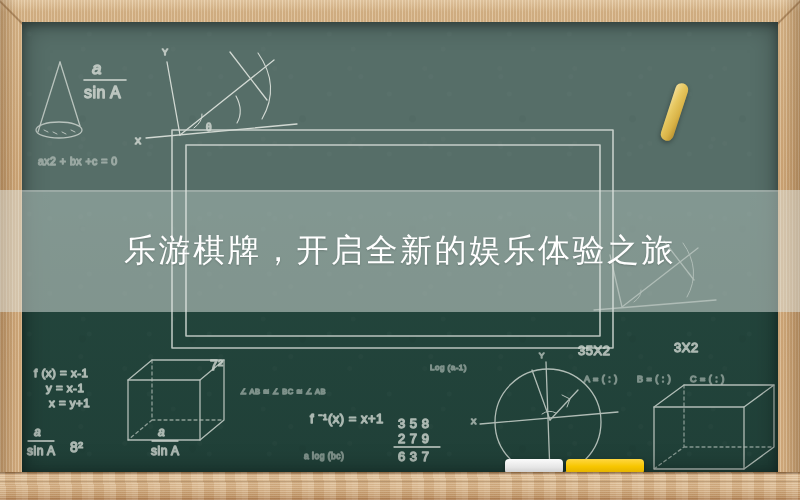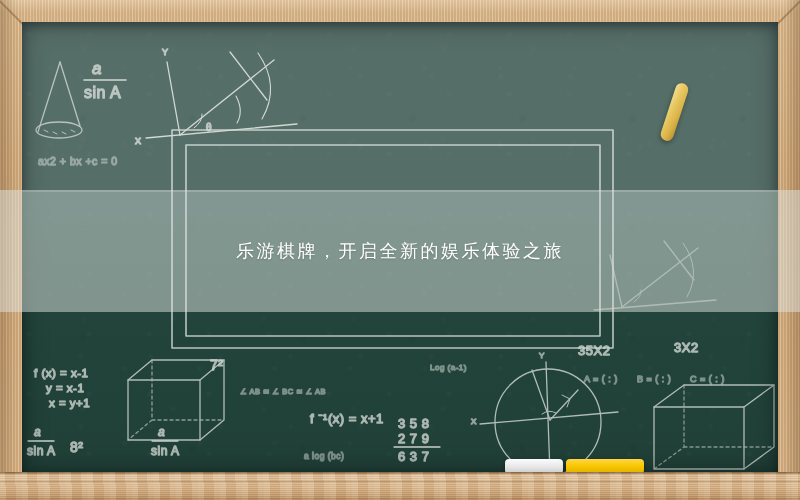--- a/index.html
+++ b/index.html
@@ -94,21 +94,21 @@
   .chalk-txt-dim{fill:#dfe6df;opacity:.55;}
 
   
   .band{
     position:absolute;left:0;right:0;top:190px;height:122px;
     background:rgba(223,230,226,.50);
     display:flex;align-items:center;justify-content:center;
   }
   .band-title{
     color:#ffffff;
-    font-size:18px;
+    font-size:32px;
     letter-spacing:2.5px;
     font-family:"Liberation Sans",sans-serif;
     text-shadow:0 1px 2px rgba(0,0,0,.18);
     white-space:nowrap;
   }
 
   
   .chalk-diag{
     position:absolute;left:668px;top:82px;width:13px;height:60px;
     border-radius:7px;

